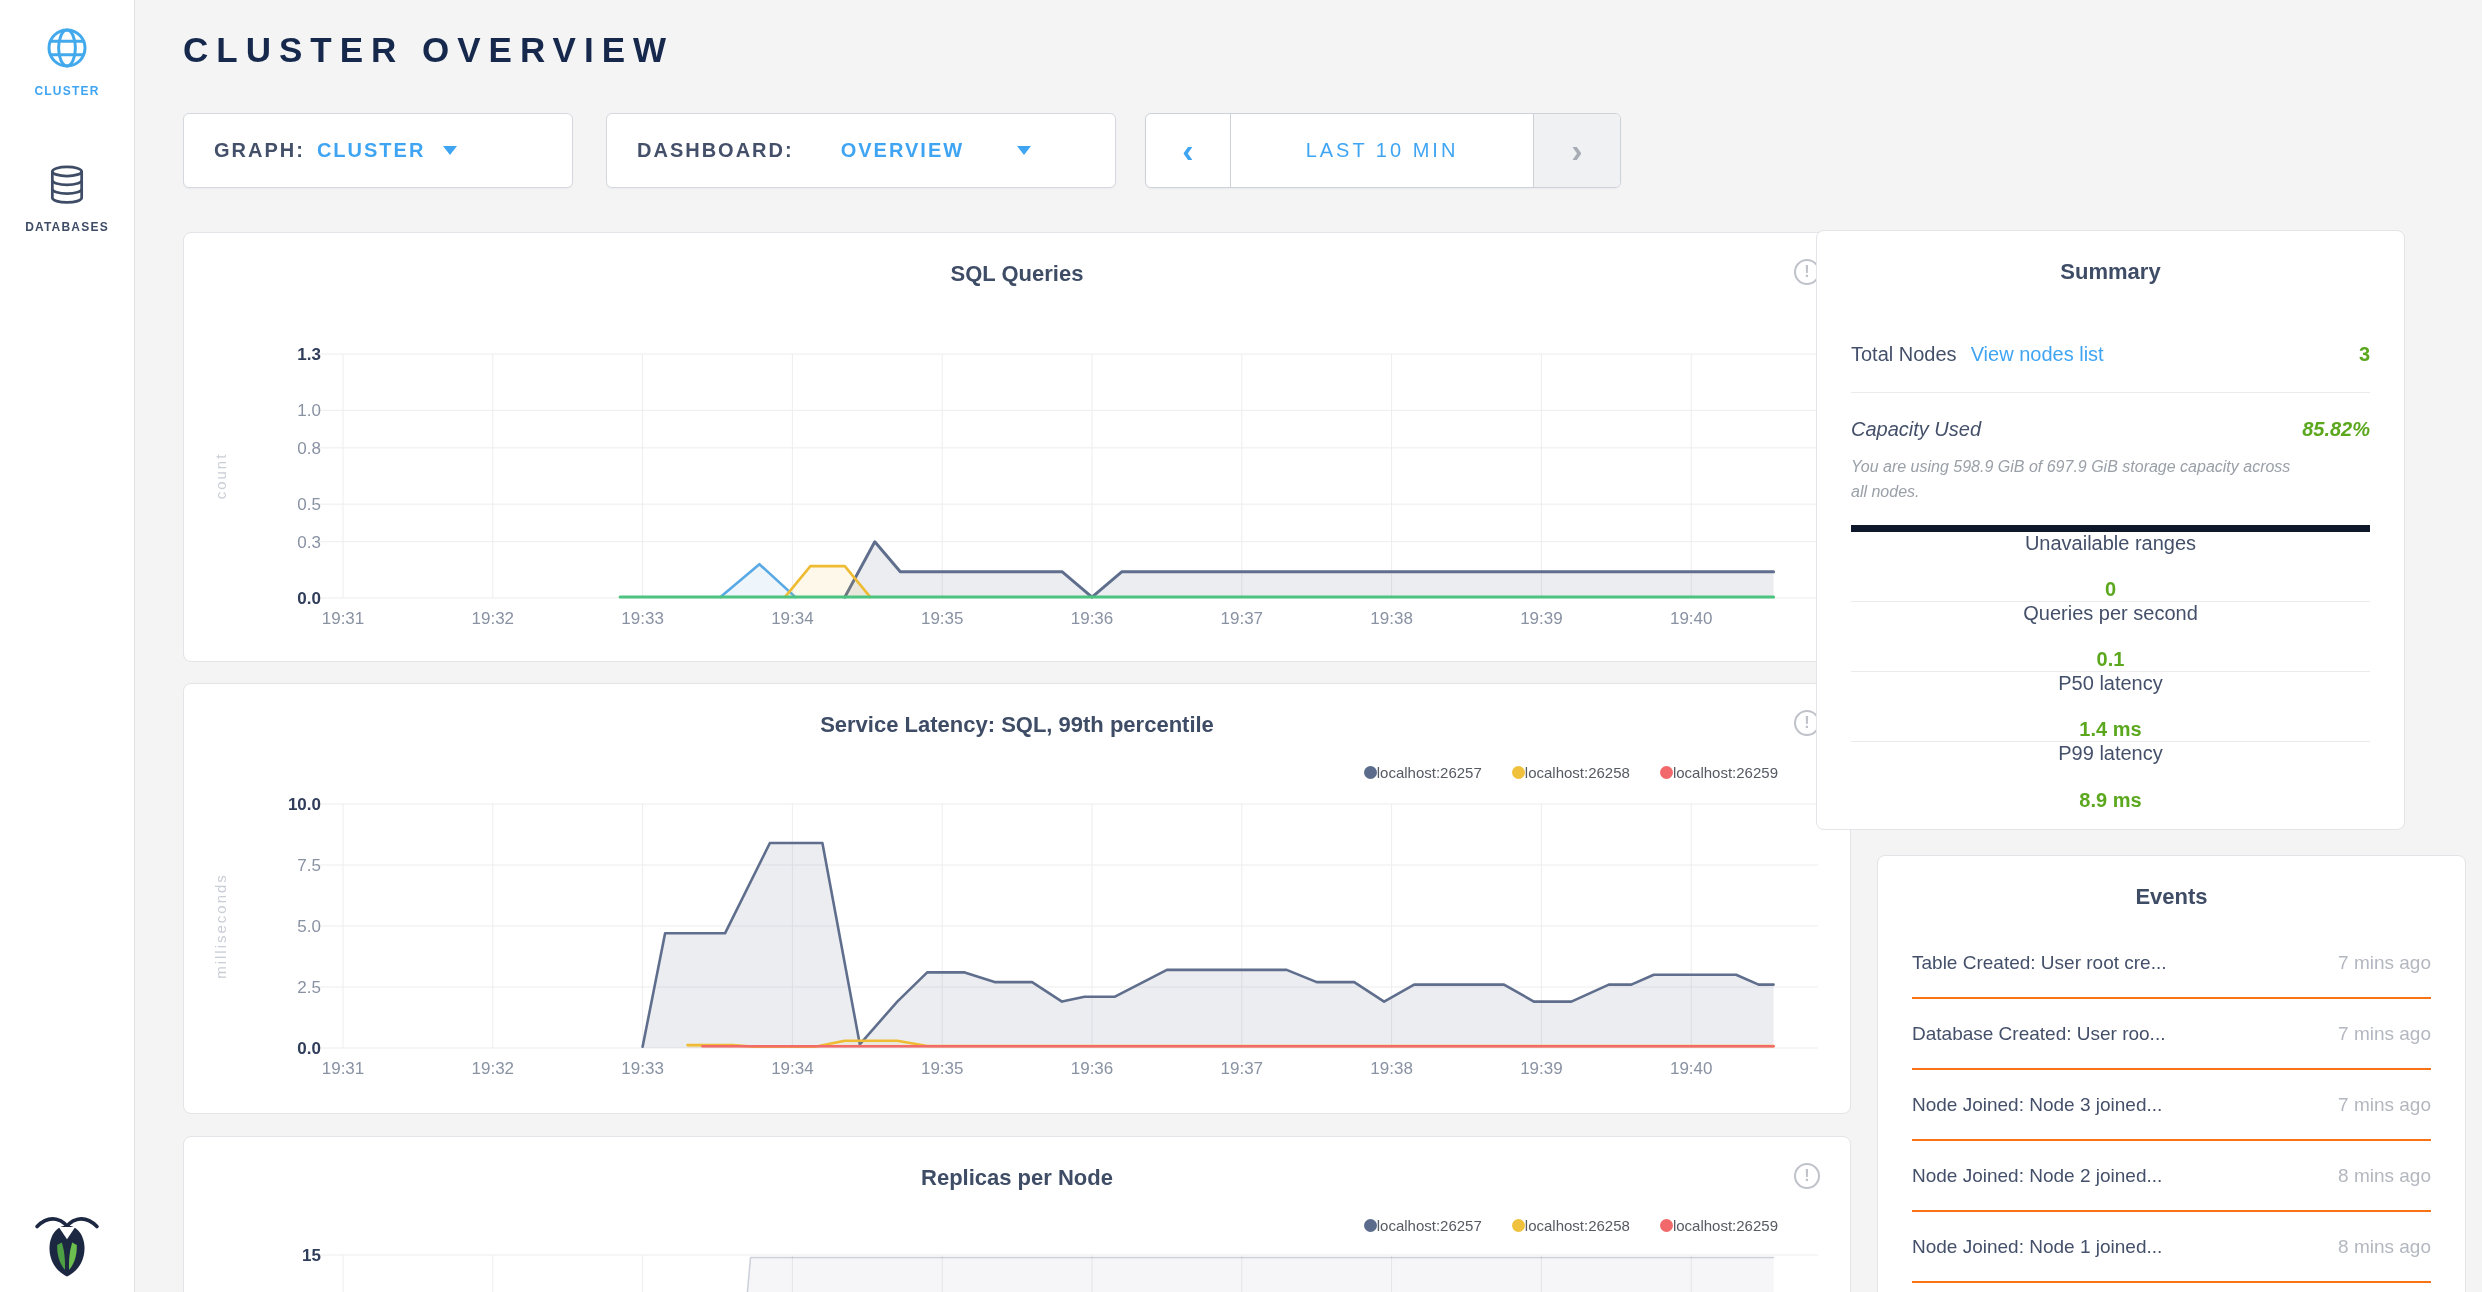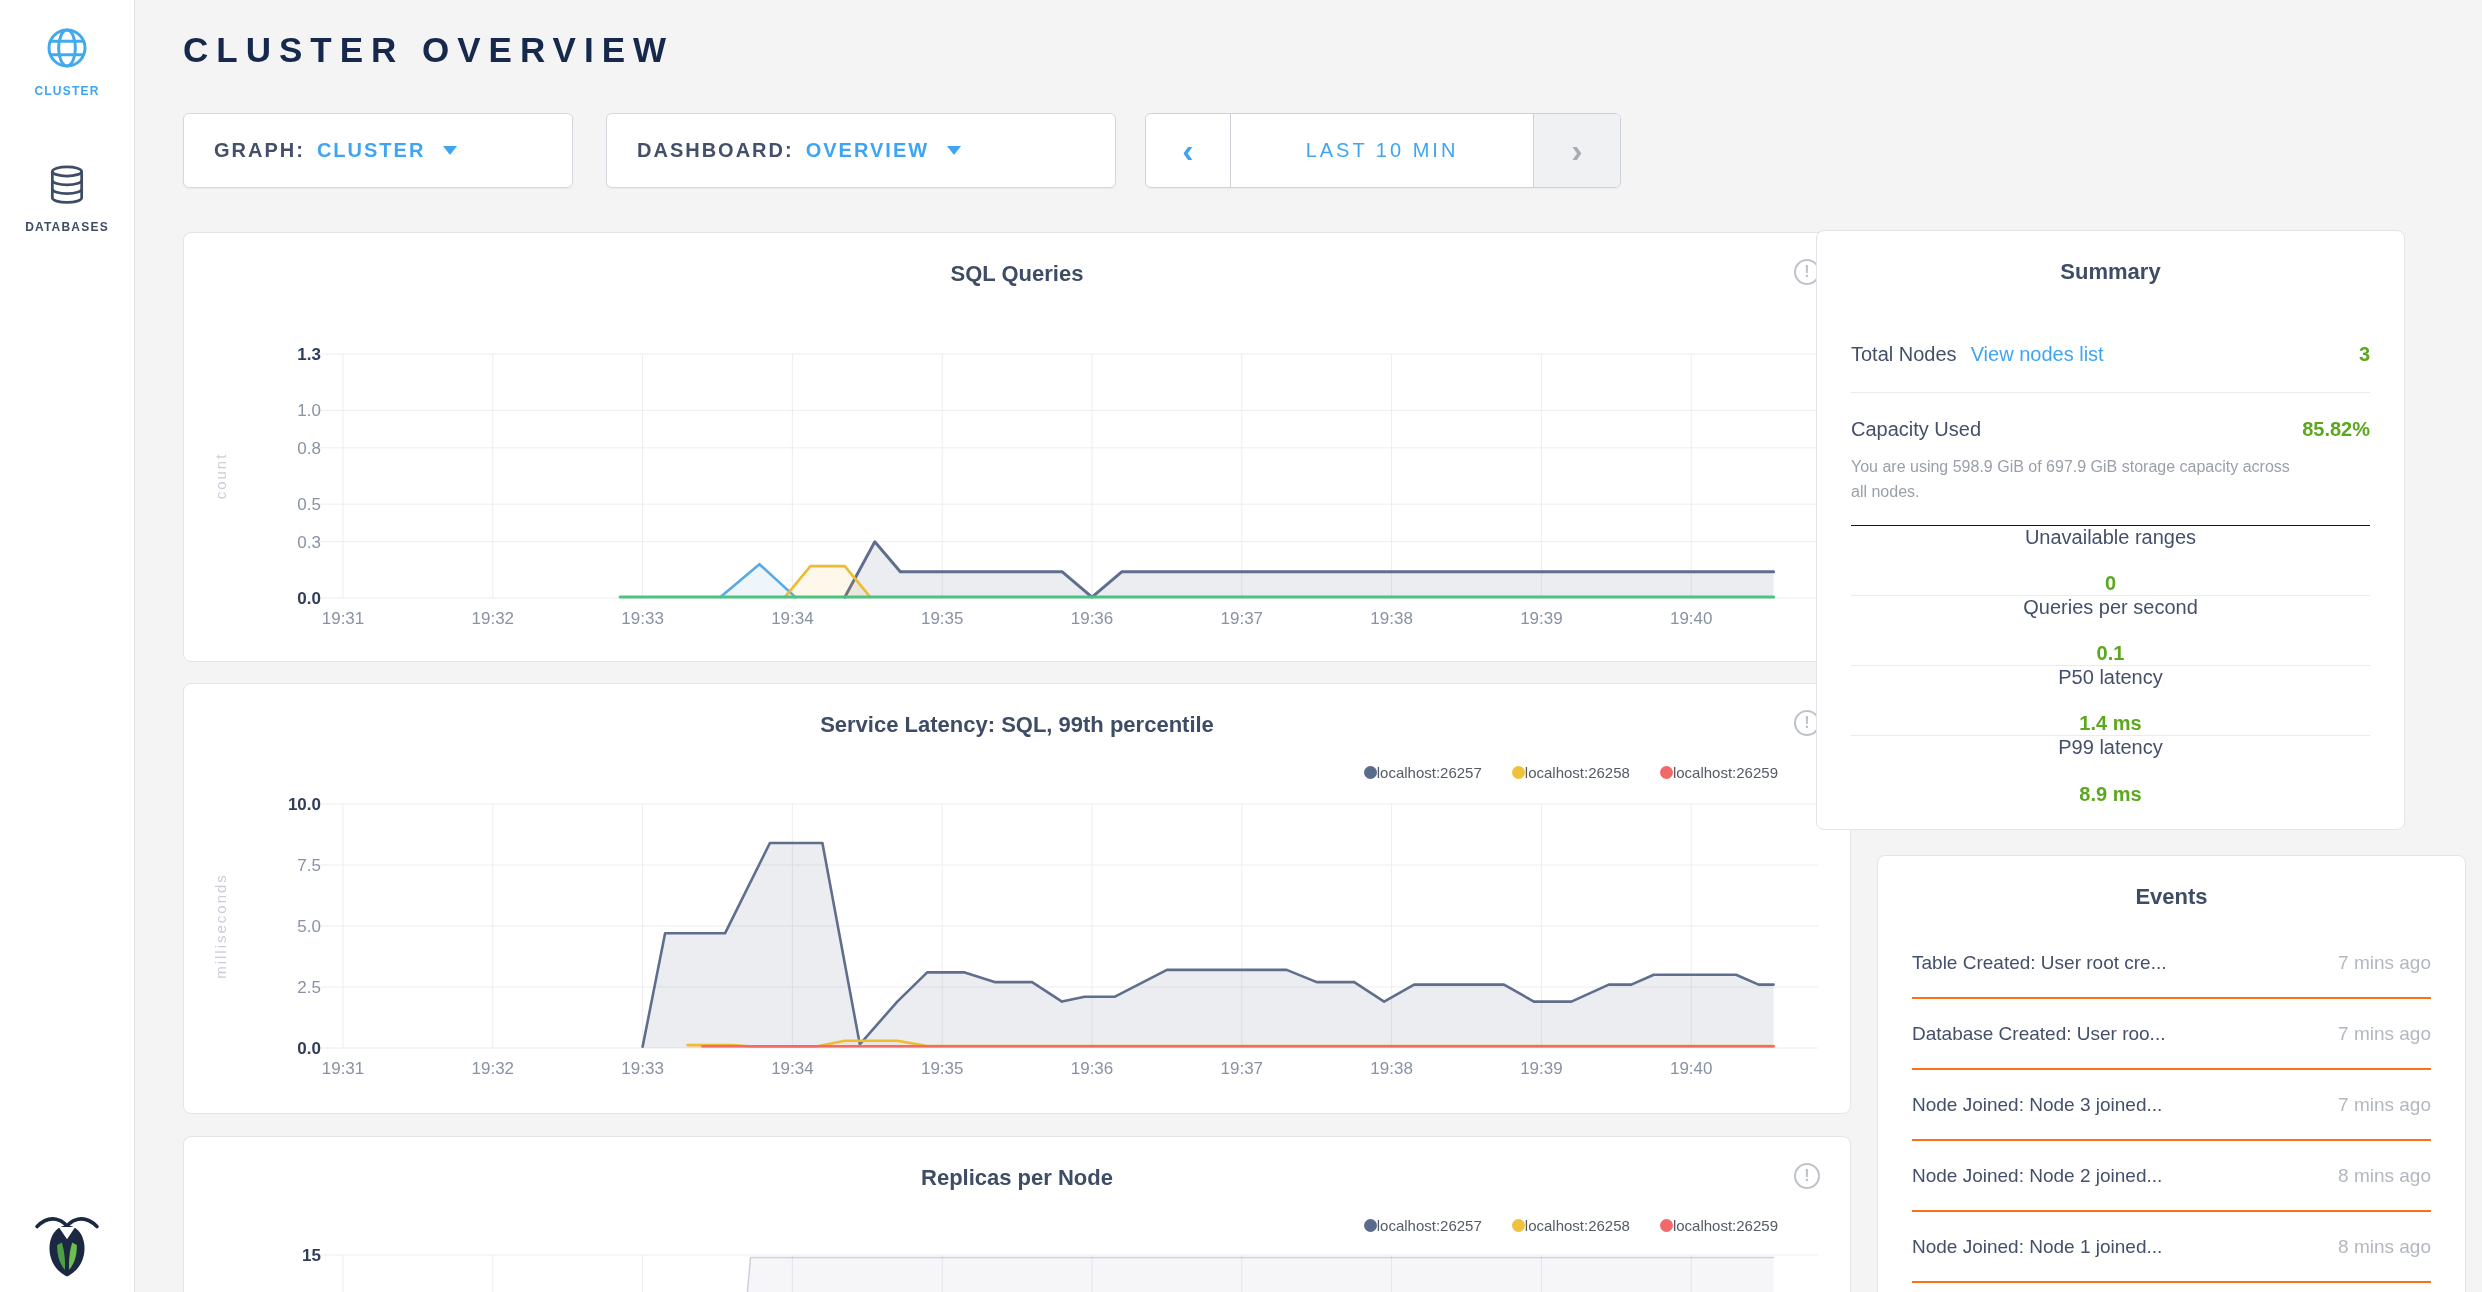--- a/index.html
+++ b/index.html
@@ -19,21 +19,21 @@
   
   .page-title { position:absolute; left:183px; top:30px; font-size:35px; font-weight:bold; letter-spacing:8px; color:#16294d; }
 
   
   .controls { position:absolute; left:183px; top:113px; height:75px; display:flex; }
   .dropdown { background:#fff; border:1px solid #d5d9df; border-radius:6px; height:75px; display:flex; align-items:center; padding:16px 30px; cursor:pointer; box-shadow:0 1px 2px rgba(0,0,0,0.04); }
   .dropdown .dd-label { font-size:20px; font-weight:bold; letter-spacing:2px; color:#44506a; }
   .dropdown .dd-value { font-size:20px; font-weight:bold; letter-spacing:2px; color:#3fa5f3; margin-left:12px; }
   .caret { width:0; height:0; border-left:7px solid transparent; border-right:7px solid transparent; border-top:9px solid #3fa5f3; margin-left:18px; }
   .dd-graph { width:390px; margin-right:33px; }
-  .dd-dashboard { width:510px; margin-right:29px; }
+  .dd-dashboard { width:510px; margin-right:29px;gap:35px; }
   .timesel { display:flex; height:75px; border:1px solid #cdd2d9; border-radius:6px; overflow:hidden; background:#fff; box-shadow:0 1px 2px rgba(0,0,0,0.04); }
   .timesel .seg { display:flex; align-items:center; justify-content:center; cursor:pointer; }
   .t-prev { width:85px; border-right:1px solid #cdd2d9; color:#3fa5f3; font-size:34px; font-weight:bold; }
   .t-mid { width:302px; color:#3fa5f3; font-size:20px; font-weight:normal; letter-spacing:3px; }
   .t-next { width:87px; border-left:1px solid #cdd2d9; background:#f0f1f3; color:#a8adb5; font-size:34px; font-weight:bold; }
 
   
   .panel { position:absolute; background:#ffffff; border:1px solid #e3e4e7; border-radius:8px; }
   .p-chart1 { left:183px; top:232px; width:1668px; height:430px; }
   .p-chart2 { left:183px; top:683px; width:1668px; height:431px; }
@@ -53,21 +53,21 @@
 
   
   .sum-body { position:absolute; left:34px; right:34px; top:86px; }
   .sum-row { display:flex; align-items:center; justify-content:space-between; border-bottom:1px solid #ebebee; }
   .sum-row.h76 { height:76px;gap:8px; }
   .sum-row.h70 { height:70px;flex-direction:column; }
   .sum-row:last-child { border-bottom:none; }
   .sum-label { font-size:20px; color:#44506a; }
   .sum-value { font-size:20px; font-weight:bold; color:#5ba81e; }
   .sum-link { font-size:20px; color:#3fa5f3; margin-left:14px; cursor:pointer; }
-  .sum-capacity { border-bottom:1px solid #0f172a; padding:16px 0 20px 0; }
+  .sum-capacity { border-bottom:7px solid #0f172a; padding:16px 0 20px 0;font-style:italic; }
   .cap-top { display:flex; align-items:center; justify-content:space-between; height:40px; }
   .cap-note { font-size:16px; color:#9aa0a8; line-height:1.55; margin-top:6px; max-width:440px; }
 
   
   .ev-body { position:absolute; left:34px; right:34px; top:72px; }
   .ev-row { height:71px; display:flex; align-items:center; justify-content:space-between; border-bottom:2px solid #f97316; }
   .ev-title { font-size:19px; color:#44506a; white-space:nowrap; }
   .ev-time { font-size:19px; color:#b3b7bf; white-space:nowrap; }
 </style>
 </head>

